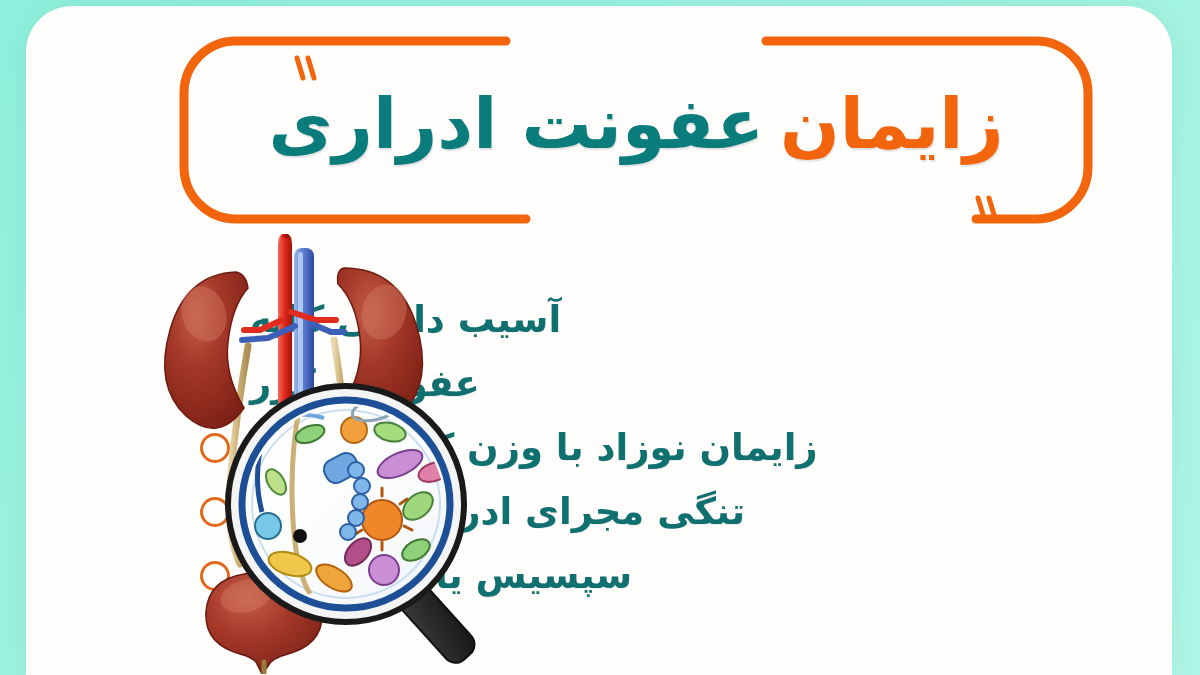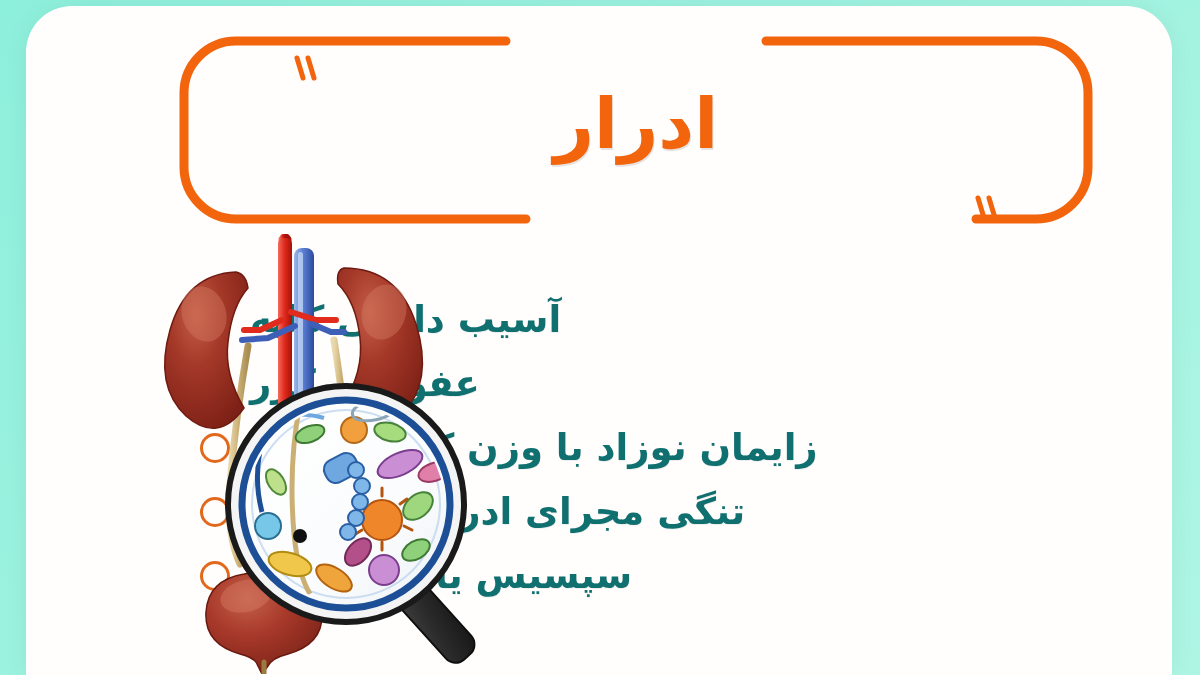--- a/index.html
+++ b/index.html
@@ -128,21 +128,22 @@
         <g stroke="#F2650D" stroke-width="5" stroke-linecap="round">
           <line x1="121" y1="26" x2="127" y2="46"></line>
           <line x1="132" y1="26" x2="138" y2="46"></line>
           <line x1="802" y1="166" x2="808" y2="186"></line>
           <line x1="813" y1="166" x2="819" y2="186"></line>
         </g>
       </svg>
     </div>
 
     <div id="title-text">
-      <span class="title-word title-orange">ادرار</span>
+      <span class="title-word title-orange">زایمان</span>
+      <span class="title-word title-teal">عفونت ادراری</span>
     </div>
 
     <div id="list">
 
       <div class="list-row">
         <span class="bullet"></span>
         <span class="item-label">آسیب دائمی کلیه</span>
       </div>
 
       <div class="list-row">

